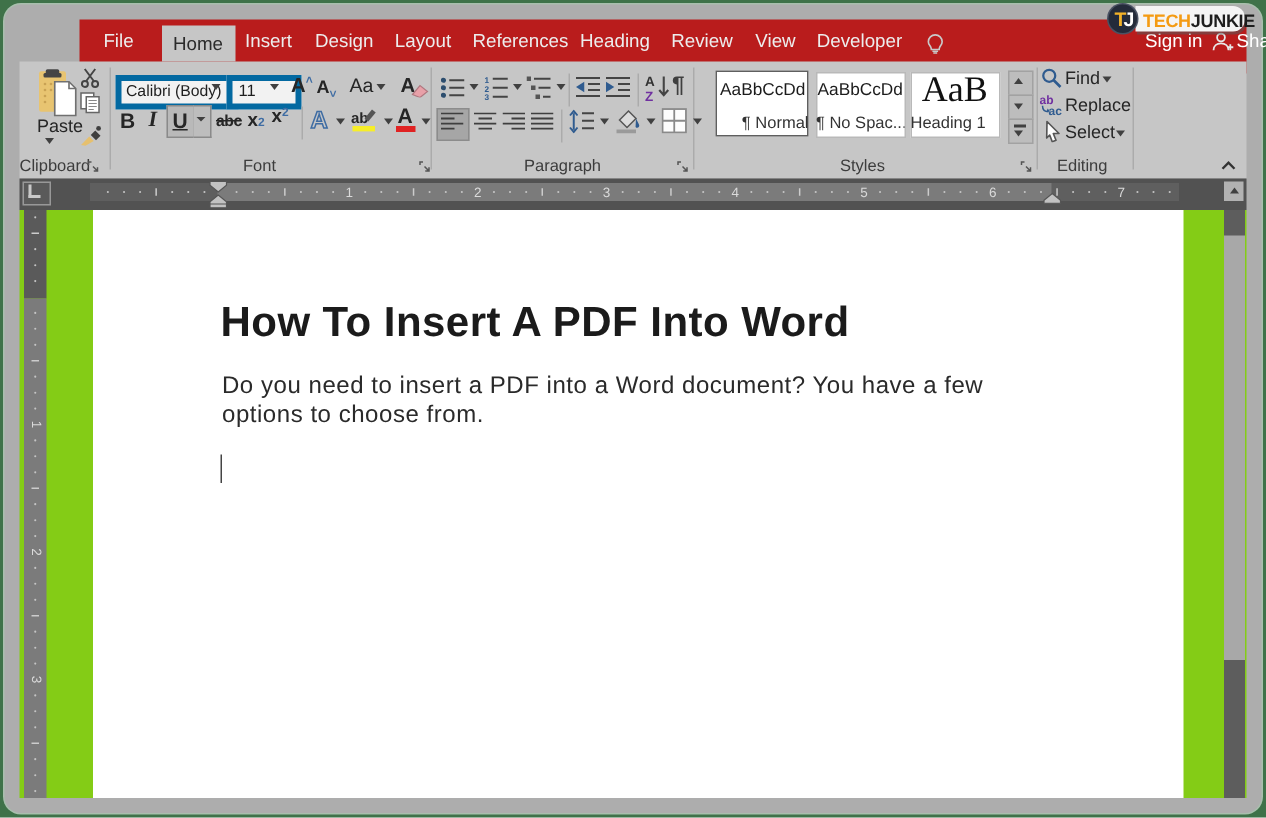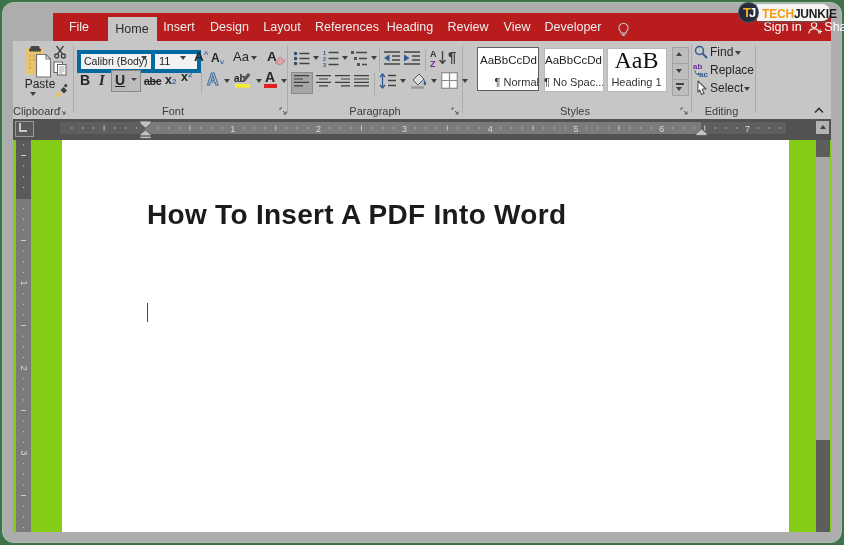--- a/index.html
+++ b/index.html
@@ -214,21 +214,21 @@
     </svg>
 
     <div class="ab" style="left:464px;top:6px;width:60px;height:42px;background:#fff;border:1.5px solid #5f5f5f;box-shadow:0 0 0 1px #fff inset;"></div>
     <div class="ab" style="left:465px;top:13px;width:61px;text-align:center;font-size:11.5px;color:#1c1c1c;">AaBbCcDd</div>
     <div class="ab" style="left:465px;top:35px;width:61px;text-align:right;font-size:11px;color:#333;">¶ Normal</div>
     <div class="ab" style="left:531px;top:7px;width:58px;height:42px;background:#fff;border:1px solid #b9b9b9;"></div>
     <div class="ab" style="left:531px;top:13px;width:59px;text-align:center;font-size:11.5px;color:#1c1c1c;">AaBbCcDd</div>
     <div class="ab" style="left:531px;top:35px;width:59px;text-align:center;font-size:11px;color:#333;white-space:nowrap;overflow:hidden;">¶ No Spac...</div>
     <div class="ab" style="left:594px;top:7px;width:58px;height:42px;background:#fff;border:1px solid #b9b9b9;"></div>
     <div class="ab" style="left:594px;top:6px;width:59px;text-align:center;font-size:24px;color:#111;font-family:'Liberation Serif',serif;">AaB</div>
-    <div class="ab" style="left:594px;top:35px;width:59px;text-align:center;font-size:11px;color:#333;">Heading 1</div>
+    <div class="ab" style="left:594px;top:35px;width:59px;font-size:11px;color:#333;">Heading 1</div>
     <div class="ab" style="left:659px;top:6px;width:15px;height:15px;background:#bdbdbd;border:1px solid #a2a2a2;"></div>
     <div class="ab" style="left:659px;top:22px;width:15px;height:15px;background:#bdbdbd;border:1px solid #a2a2a2;"></div>
     <div class="ab" style="left:659px;top:38px;width:15px;height:15px;background:#bdbdbd;border:1px solid #a2a2a2;"></div>
     <div class="dd" style="left:663px;top:11px;border-top:none;border-bottom:4px solid #404040;"></div>
     <div class="dd" style="left:663px;top:28px;"></div>
     <div class="ab" style="left:662.5px;top:42px;width:8px;height:1.5px;background:#404040;"></div>
     <div class="dd" style="left:663px;top:46px;"></div>
     <div class="glabel" style="left:522px;width:80px;">Styles</div>
     <svg class="ic" style="left:667px;bottom:4px;" width="8" height="8" viewBox="0 0 8 8">
       <path d="M1 3 V1 h2 M4 4 l3 3 M7 4.5 V7 H4.5" stroke="#555" stroke-width="1" fill="none"></path>
@@ -379,20 +379,21 @@
       <circle cx="7.5" cy="334.2" r=".7" fill="#c5c5c5"></circle>
       <circle cx="7.5" cy="344.9" r=".7" fill="#c5c5c5"></circle>
       <path d="M5 355.5 h5" stroke="#cccccc" stroke-width="1"></path>
       <circle cx="7.5" cy="366.1" r=".7" fill="#c5c5c5"></circle>
       <circle cx="7.5" cy="376.8" r=".7" fill="#c5c5c5"></circle>
       <circle cx="7.5" cy="387.4" r=".7" fill="#c5c5c5"></circle>
     </svg>
     <div class="ab" style="left:803px;top:0;width:14px;bottom:0;background:#5d5d5d;"></div>
     <div class="ab" style="left:803px;top:17px;width:14px;height:283px;background:#a8a8a8;"></div>
     <div class="ab" style="left:134px;top:59px;font-size:28px;font-weight:bold;color:#1b1b1b;font-family:'Liberation Sans',sans-serif;letter-spacing:0.3px;white-space:nowrap;">How To Insert A PDF Into Word</div>
+    <div class="ab" style="left:135px;top:108px;width:525px;font-size:16px;line-height:19px;letter-spacing:0.36px;color:#2a2a2a;">Do you need to insert a PDF into a Word document? You have a few options to choose from.</div>
     <div class="ab" style="left:133.5px;top:163px;width:1.2px;height:19px;background:#444;"></div>
   </div>
 </div>
 <div id="logo" style="position:absolute;left:736px;top:0;width:108px;height:26px;z-index:10;">
   <div style="position:absolute;left:21px;top:4px;width:73px;height:17px;background:#f4f4f4;border-radius:0 8px 8px 0;box-shadow:1px 2px 0 rgba(90,90,90,.55);"></div>
   <div style="position:absolute;left:26px;top:6.5px;font-size:12px;font-weight:bold;letter-spacing:-0.2px;color:#f49b13;">TECH<span style="color:#1d1d1d;">JUNKIE</span></div>
   <div style="position:absolute;left:3px;top:3px;width:19px;height:19px;border-radius:50%;background:#242b3a;box-shadow:0 0 0 1px #4a5263;"></div>
   <div style="position:absolute;left:7px;top:5px;font-size:13px;font-weight:bold;color:#f3b229;">T<span style="color:#fff;margin-left:-2px;">J</span></div>
 </div>
 

